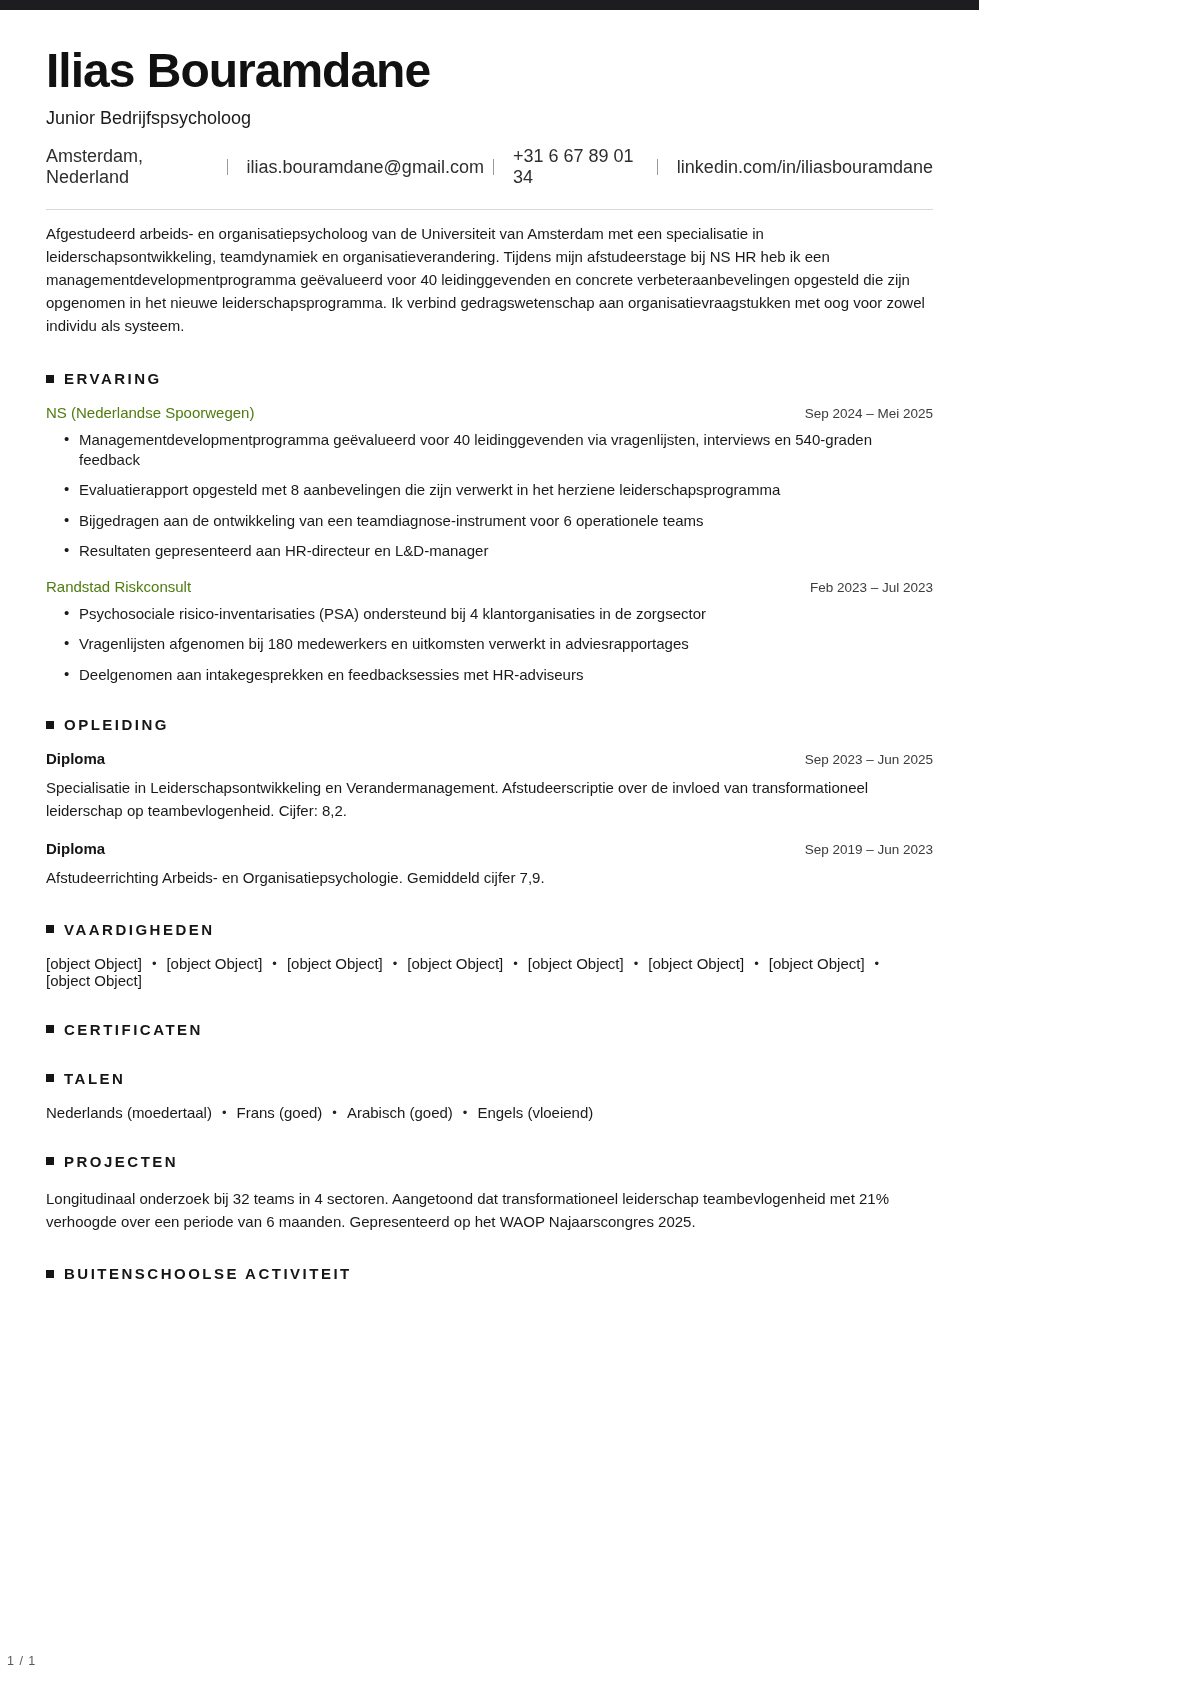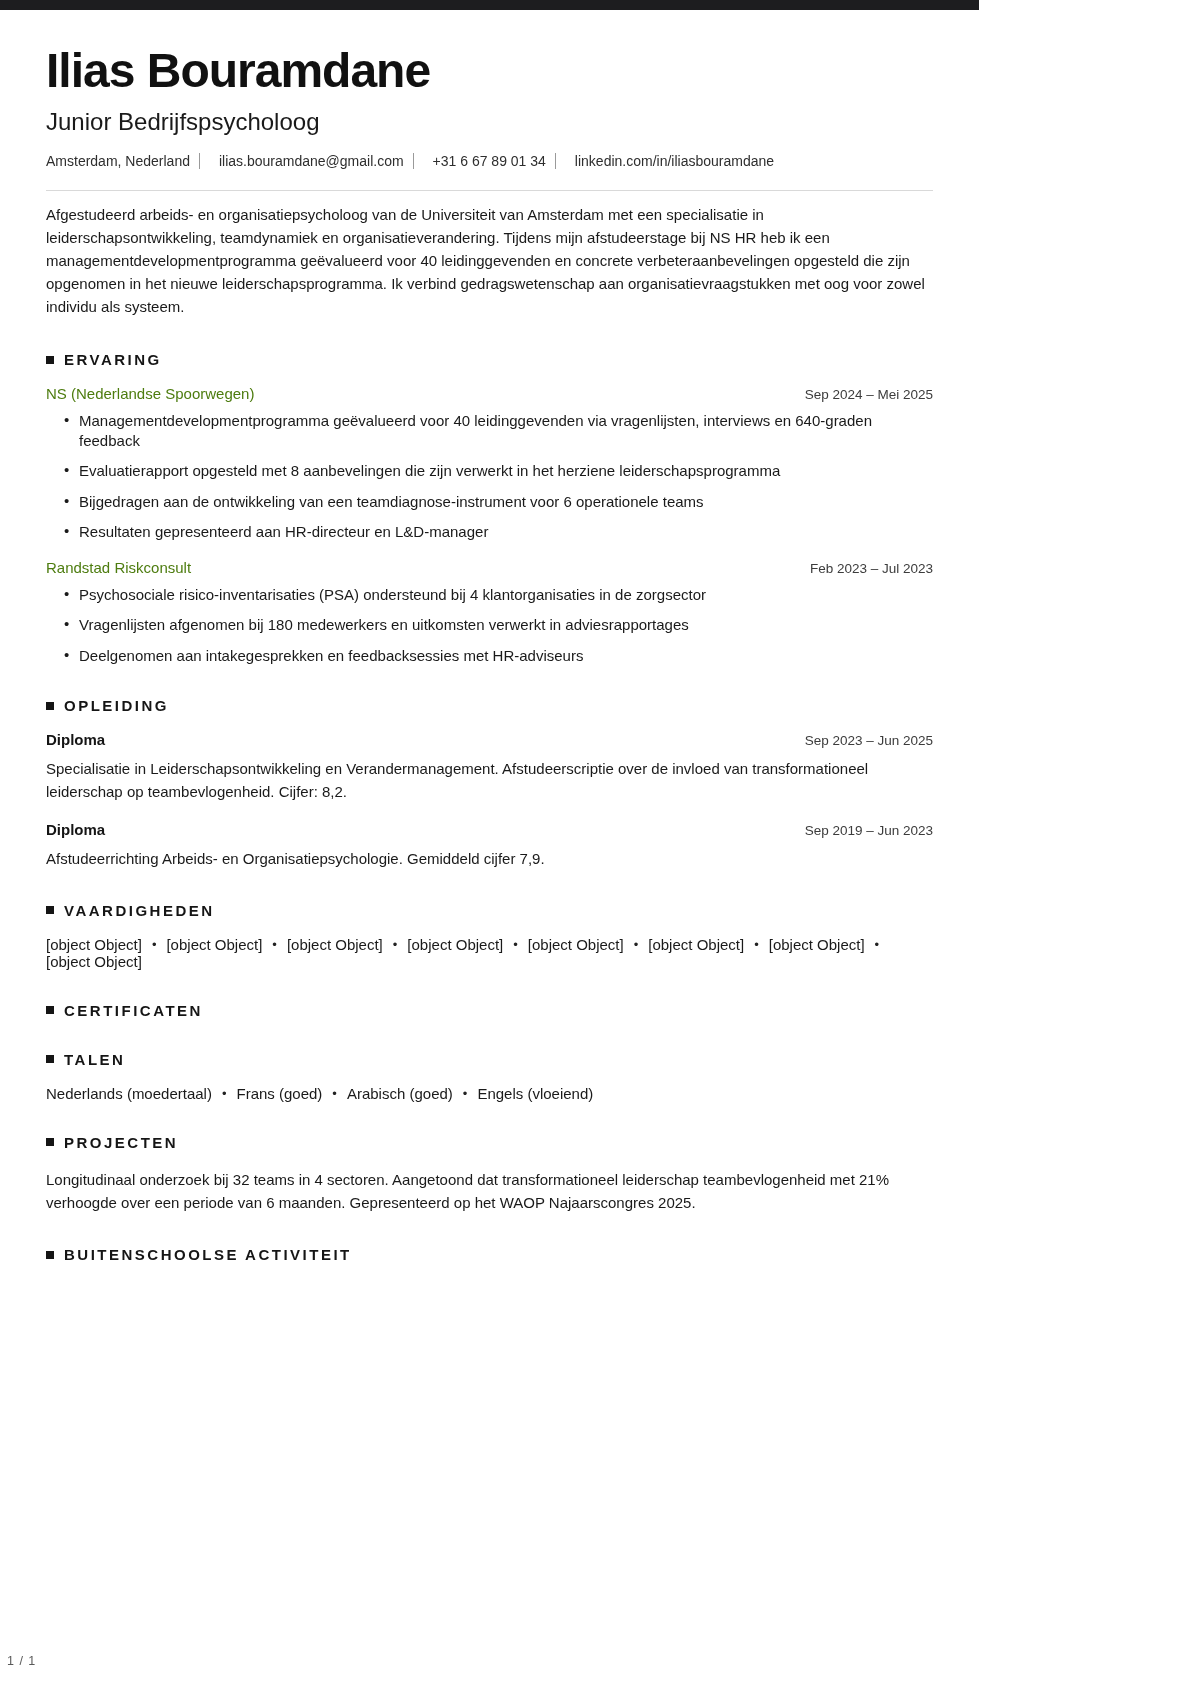--- a/index.html
+++ b/index.html
@@ -3,22 +3,22 @@
 <meta charset="utf-8">
 <style>
   * { box-sizing: border-box; }
   html, body { margin: 0; padding: 0; background: #ffffff; }
   body { font-family: "Liberation Sans", sans-serif; color: #1a1a1a; }
   .sheet { width: 979px; height: 1683px; position: relative; background: #fff; overflow: hidden; }
   .topbar { height: 10px; width: 100%; background: #1d1d1f; }
   .content { padding: 36px 46px 0 46px; }
 
   h1.name { font-size: 48px; font-weight: 700; letter-spacing: -1px; margin: 0 0 12px 0; color: #111; line-height: 1.05; }
-  .subtitle { font-size: 24px; color: #1a1a1a; margin: 0 0 17px 0; }
-  .contact { display: flex; align-items: center; font-size: 14px; color: #2e2e2e; margin-bottom: 21px; }
+  .subtitle { font-size: 18px; color: #1a1a1a; margin: 0 0 17px 0; }
+  .contact { display: flex; align-items: center; font-size: 18px; color: #2e2e2e; margin-bottom: 21px; }
   .vbar { width: 1px; height: 16px; background: #9a9a9a; margin: 0 19px 0 9px; flex: none; }
 
   .rule { border: none; border-top: 1px solid #d9d9d9; margin: 0 0 13px 0; }
   .summary { font-size: 15px; line-height: 1.53; margin: 0 0 32px 0; }
 
   section { margin: 0 0 32px 0; }
   h2.shead { display: flex; align-items: center; gap: 10px; font-size: 15px; font-weight: 700;
              letter-spacing: 2.5px; margin: 0 0 17px 0; color: #151515; }
   .sq { width: 8px; height: 8px; background: #151515; flex: none; }
 
@@ -71,21 +71,21 @@
       <h2 class="shead">
         <span class="sq"></span>
         <span>ERVARING</span>
       </h2>
       <div class="entry">
         <div class="entry-head">
           <span class="org">NS (Nederlandse Spoorwegen)</span>
           <span class="dates">Sep 2024 – Mei 2025</span>
         </div>
         <ul class="blist">
-          <li>Managementdevelopmentprogramma geëvalueerd voor 40 leidinggevenden via vragenlijsten, interviews en 640-graden feedback</li>
+          <li>Managementdevelopmentprogramma geëvalueerd voor 40 leidinggevenden via vragenlijsten, interviews en 540-graden feedback</li>
           <li>Evaluatierapport opgesteld met 8 aanbevelingen die zijn verwerkt in het herziene leiderschapsprogramma</li>
           <li>Bijgedragen aan de ontwikkeling van een teamdiagnose-instrument voor 6 operationele teams</li>
           <li>Resultaten gepresenteerd aan HR-directeur en L&amp;D-manager</li>
         </ul>
       </div>
       <div class="entry">
         <div class="entry-head">
           <span class="org">Randstad Riskconsult</span>
           <span class="dates">Feb 2023 – Jul 2023</span>
         </div>

